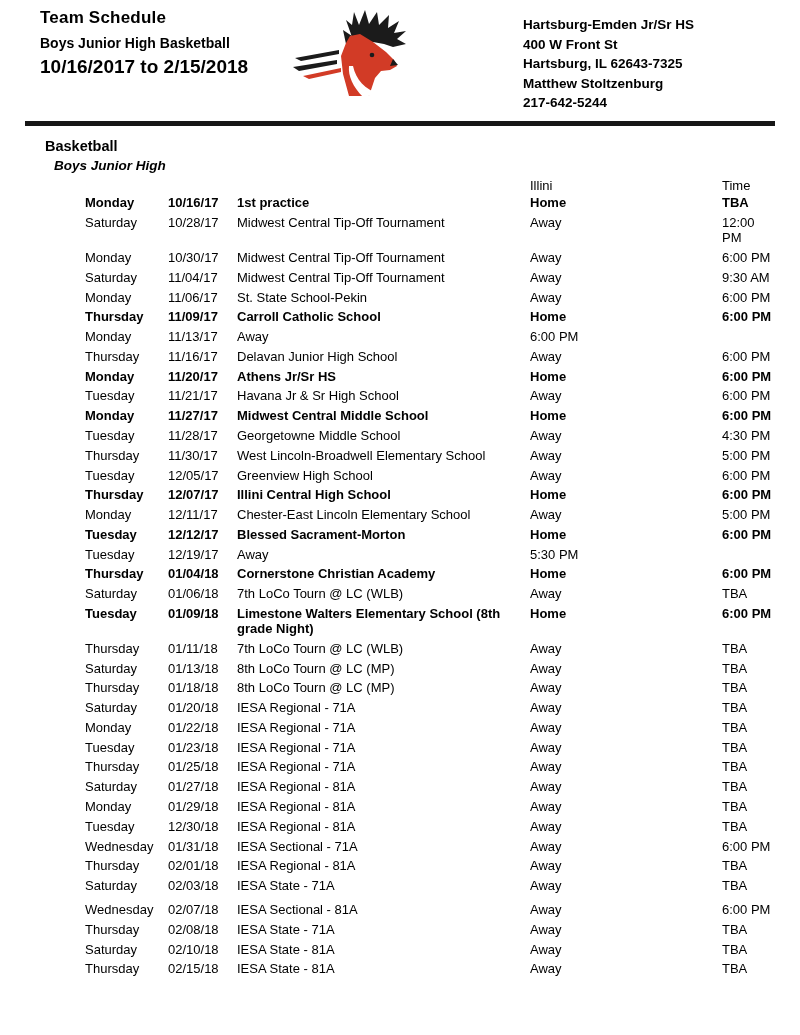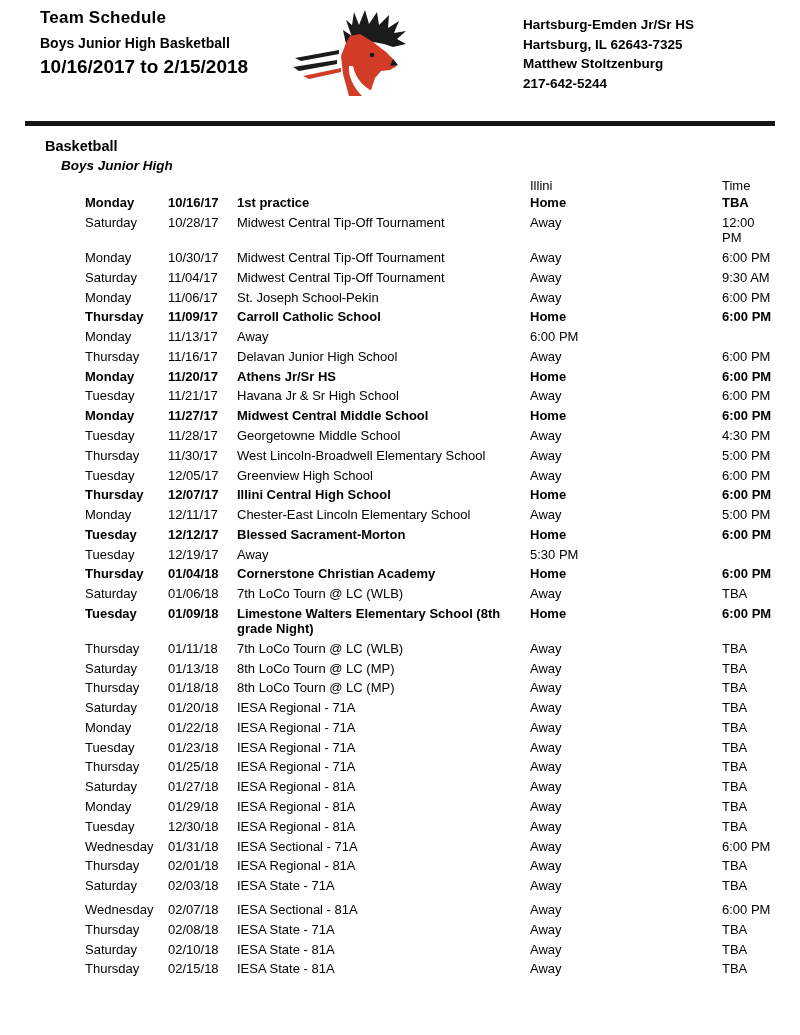--- a/index.html
+++ b/index.html
@@ -28,21 +28,21 @@
 
   .double-rule {
     position: absolute; left: 25px; top: 121px; width: 750px;
     height: 4px;
     border-top: 3px solid #161616;
     border-bottom: 2px solid #161616;
   }
 
   
   .section-sport { position: absolute; left: 45px; top: 138px; font-size: 14.5px; font-weight: bold; }
-  .section-team  { position: absolute; left: 61px; top: 158px; font-size: 13.5px; font-weight: bold; font-style: italic; }
+  .section-team  { position: absolute; left: 54px; top: 158px; font-size: 13.5px; font-weight: bold; font-style: italic; }
 
   
   .schedule { position: absolute; left: 85px; top: 179px; width: 690px; font-size: 13px; }
   .grid-cols {
     display: grid;
     grid-template-columns: 83px 69px 293px 192px 1fr;
   }
   .col-head { line-height: 14px; }
   .rows { margin-top: 0; }
   .row { padding: 2.4px 0; line-height: 15px; }
@@ -87,20 +87,21 @@
     <path d="M60,58 C63,72 72,81 86,86 L70,89 C60,79 55,68 56,58 Z" fill="#ffffff"></path>
 
     <circle cx="79" cy="47" r="2.3" fill="#1b1b1b"></circle>
 
     <path class="logo-black" fill="#1b1b1b" d="M100,51 L105,57 L97,58 Z"></path>
   </svg>
 </div>
 
 <div class="contact-block">
   <div>Hartsburg-Emden Jr/Sr HS</div>
+  <div>400 W Front St</div>
   <div>Hartsburg, IL 62643-7325</div>
   <div>Matthew Stoltzenburg</div>
   <div>217-642-5244</div>
 </div>
 
 <div class="double-rule"></div>
 
 <div class="section-sport">Basketball</div>
 <div class="section-team">Boys Junior High</div>
 
@@ -137,21 +138,21 @@
       <div class="grid-cols row">
         <div class="day-cell">Saturday</div>
         <div class="date-cell">11/04/17</div>
         <div class="opponent-cell">Midwest Central Tip-Off Tournament</div>
         <div class="place-cell">Away</div>
         <div class="time-cell">9:30 AM</div>
       </div>
       <div class="grid-cols row">
         <div class="day-cell">Monday</div>
         <div class="date-cell">11/06/17</div>
-        <div class="opponent-cell">St. Joseph School-Pekin</div>
+        <div class="opponent-cell">St. State School-Pekin</div>
         <div class="place-cell">Away</div>
         <div class="time-cell">6:00 PM</div>
       </div>
       <div class="grid-cols row bold">
         <div class="day-cell">Thursday</div>
         <div class="date-cell">11/09/17</div>
         <div class="opponent-cell">Carroll Catholic School</div>
         <div class="place-cell">Home</div>
         <div class="time-cell">6:00 PM</div>
       </div>

